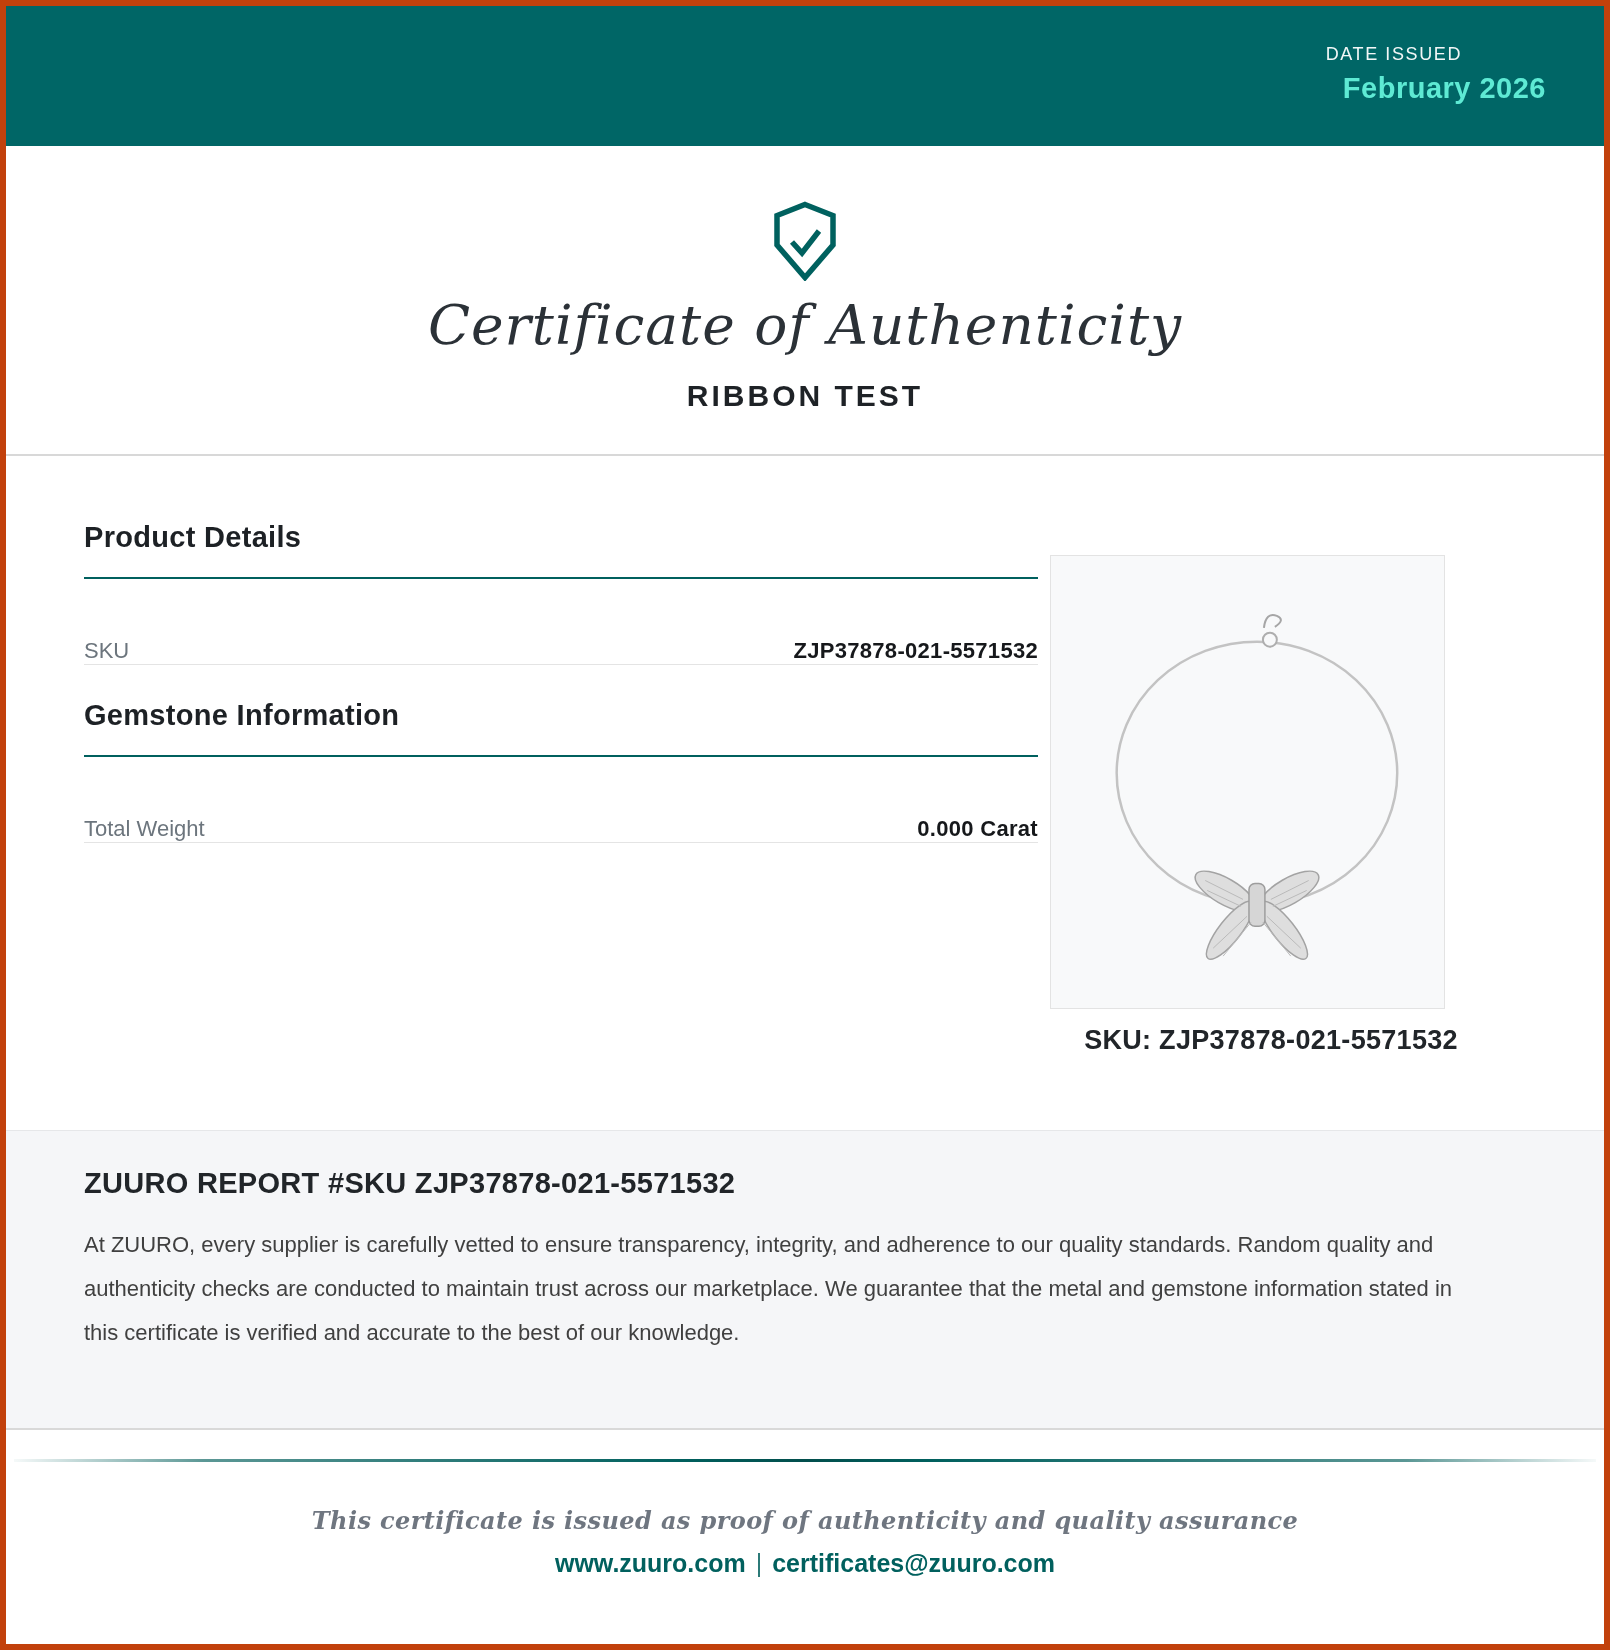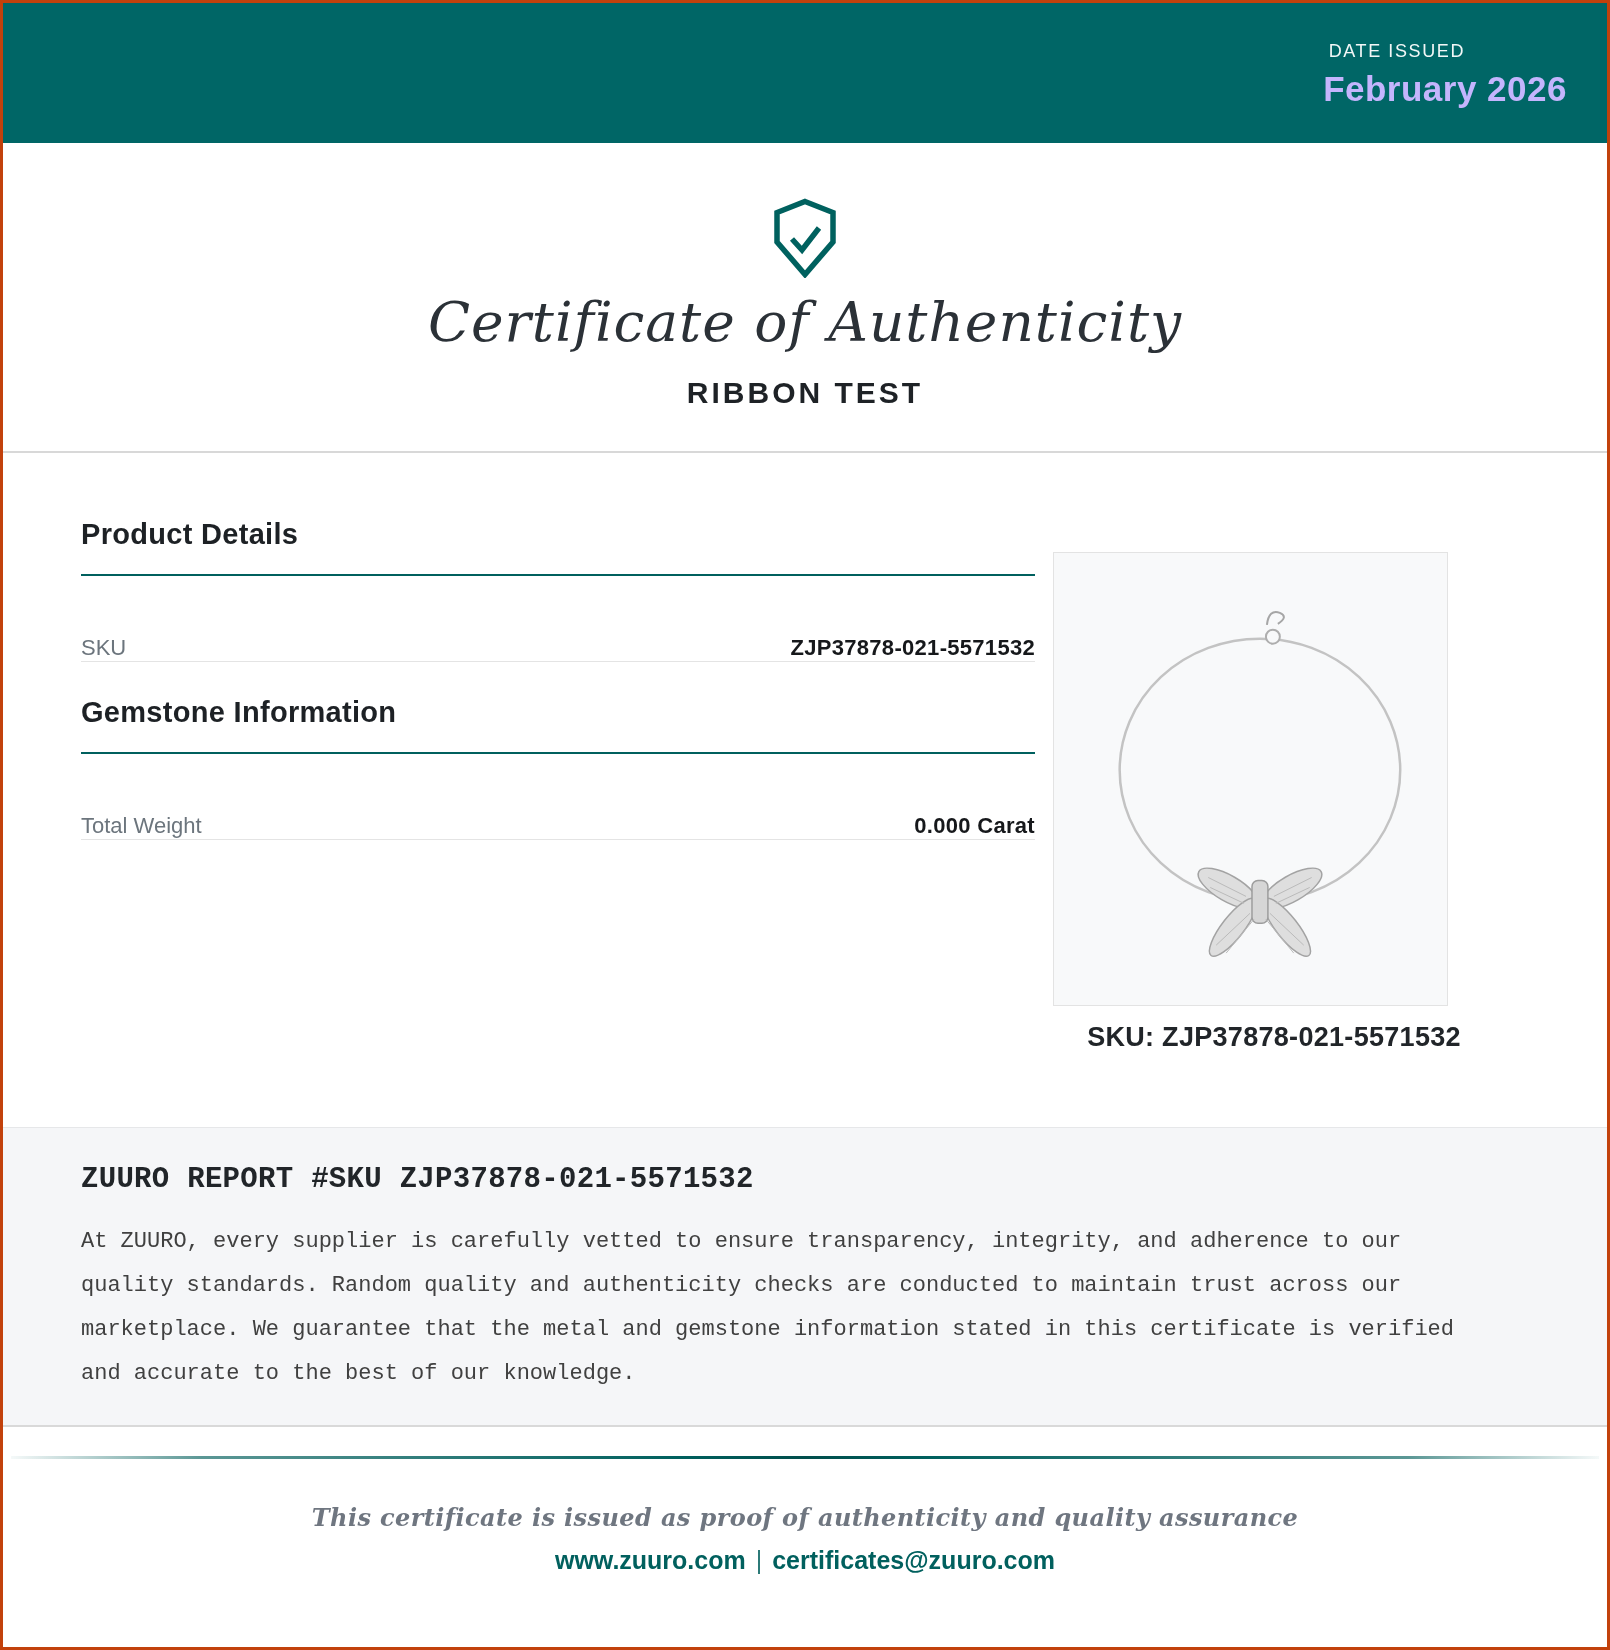--- a/index.html
+++ b/index.html
@@ -5,44 +5,44 @@
   * { box-sizing: border-box; }
   html, body { margin: 0; padding: 0; background: #fff; }
   body {
     width: 1610px; height: 1650px;
     font-family: "Liberation Sans", sans-serif;
     color: #212529;
     overflow: hidden;
   }
   .page {
     width: 1610px; height: 1650px;
-    border: 3px solid #c2410c;
+    border: 6px solid #c2410c;
     background: #ffffff;
   }
 
   
   .masthead {
     height: 140px;
     background: #006666;
     text-align: right;
     padding-top: 38px;
   }
   .masthead .date-label {
     color: rgba(255,255,255,0.95);
     font-size: 18px;
     letter-spacing: 1.6px;
     padding-right: 142px;
   }
   .masthead .date-value {
-    color: #c4b5fd;
-    font-size: 35px;
+    color: #5eead4;
+    font-size: 29px;
     font-weight: bold;
     letter-spacing: 0.5px;
     margin-top: 7px;
-    padding-right: 40px;
+    padding-right: 58px;
   }
 
   
   .hero {
     height: 310px;
     text-align: center;
     border-bottom: 2px solid #d8d8d8;
     padding-top: 55px;
   }
   .hero .shield { display: inline-block; }
@@ -113,21 +113,20 @@
     letter-spacing: 0.3px;
   }
 
   
   .report {
     height: 300px;
     background: #f5f6f8;
     border-top: 1px solid #e6e7e9;
     border-bottom: 2px solid #d9d9d9;
     padding: 34px 78px 0 78px;
-    font-family: Liberation Mono, monospace;
   }
   .report h2 {
     margin: 0;
     font-size: 29px;
     font-weight: bold;
     color: #212529;
     letter-spacing: 0.3px;
     line-height: 36px;
   }
   .report p {

